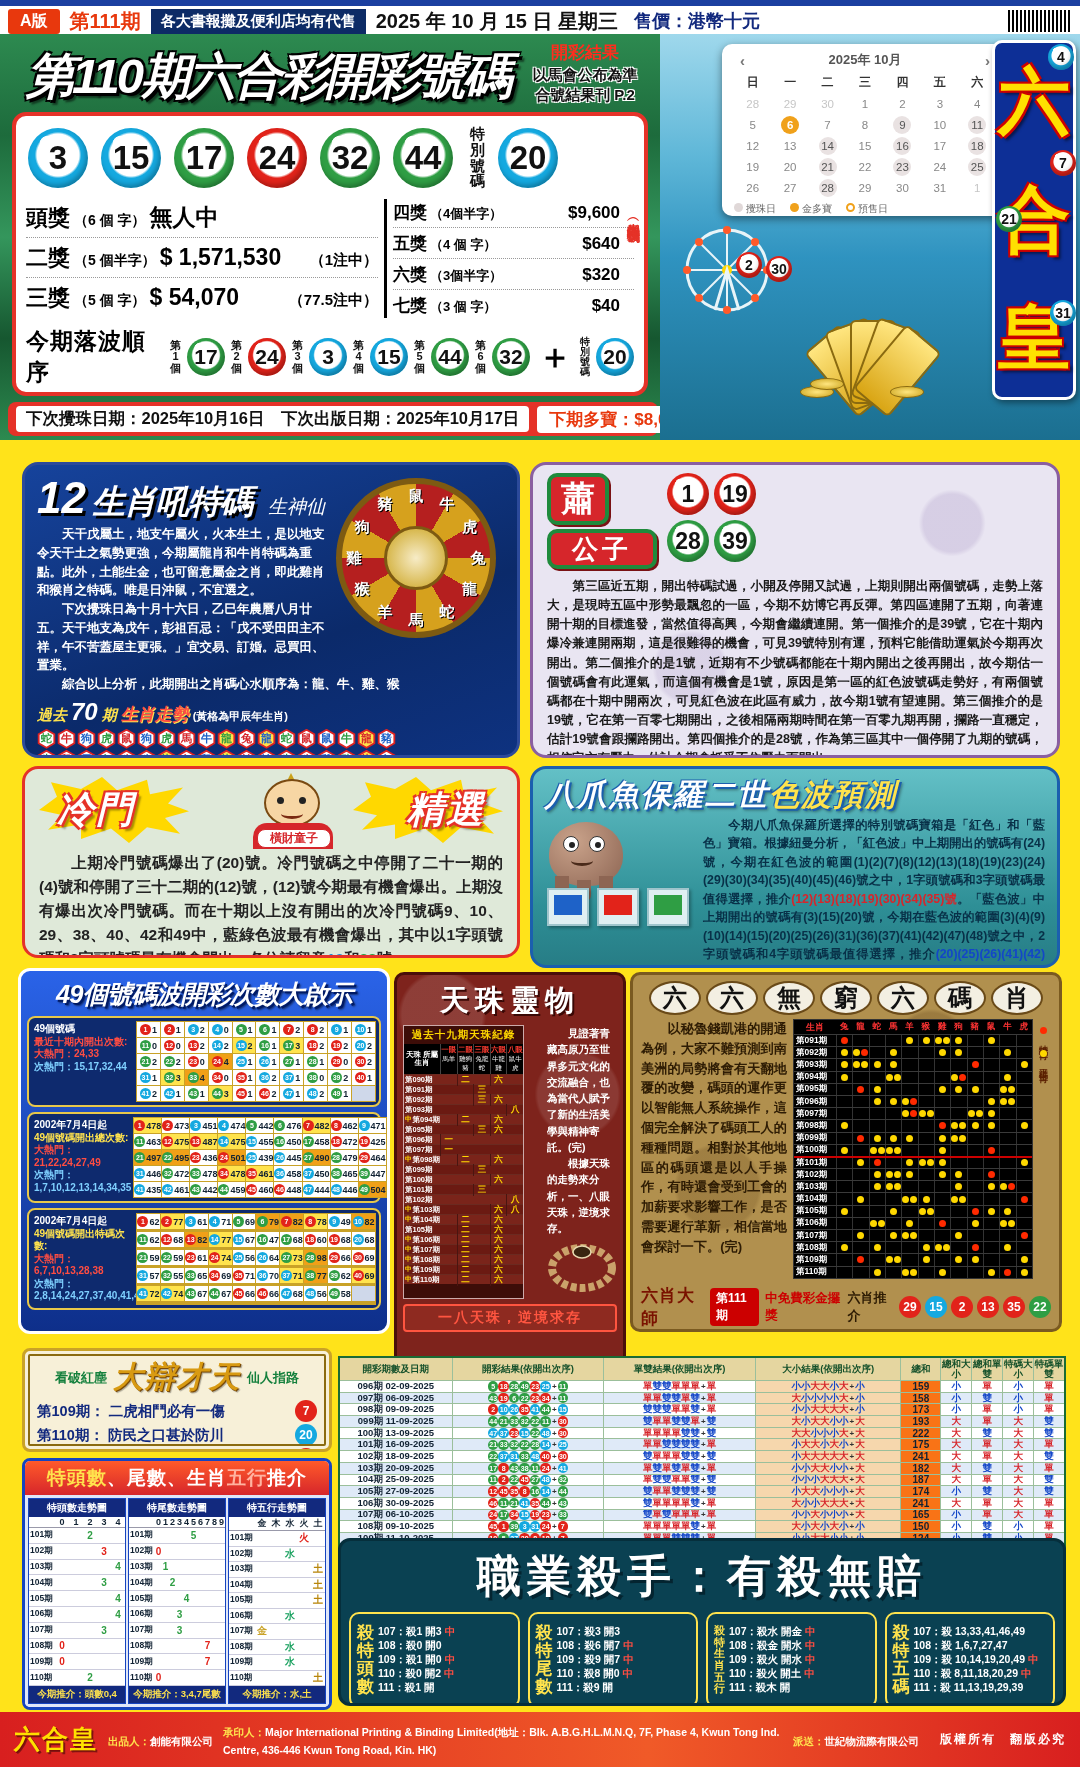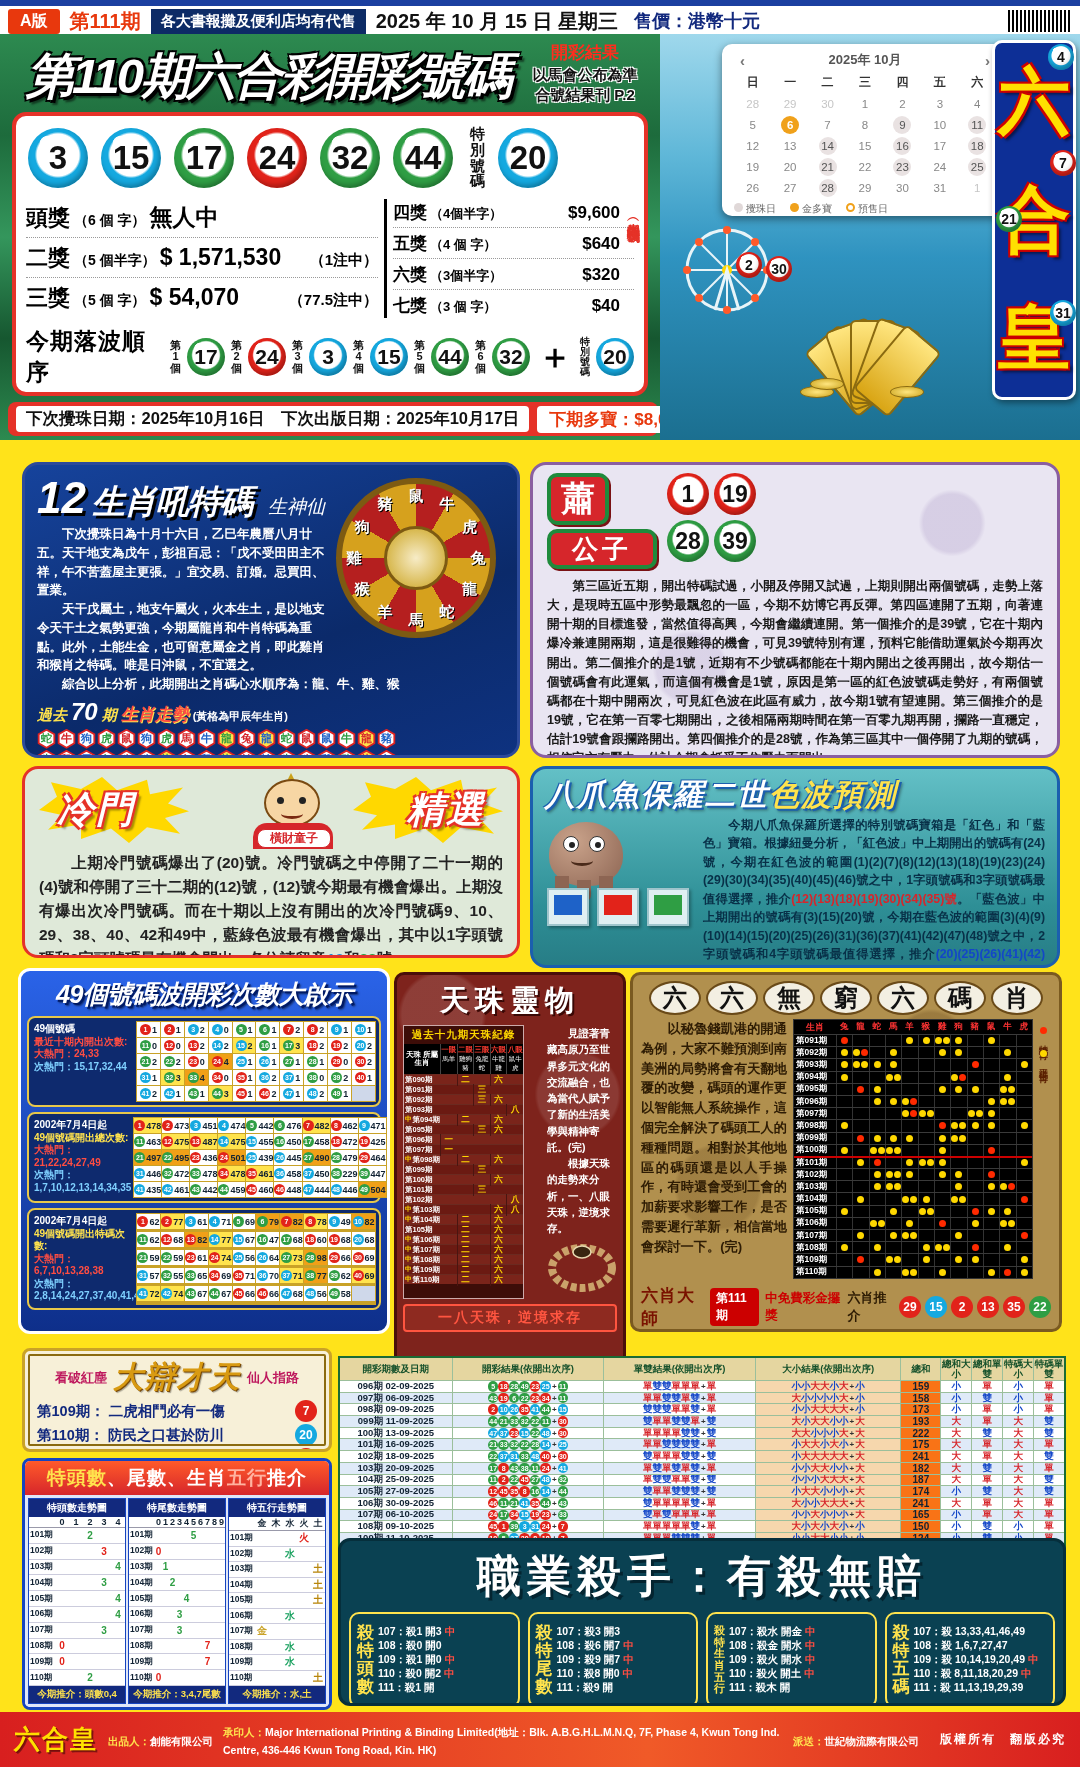--- a/index.html
+++ b/index.html
@@ -190,21 +190,21 @@
 #s6legend{width:16px;display:flex;flex-direction:column;align-items:center;gap:4px;padding-top:8px;color:#5a1f00;font-weight:bold;font-size:9px}
 #s6legend .vt{writing-mode:vertical-rl;letter-spacing:2px}
 #s6bot{display:flex;align-items:center;gap:6px;margin-top:5px}
 #s6bot .master{color:#7a1200;font-weight:bold;font-size:17px;letter-spacing:1px}
 #s6bot .issue{background:#c00;color:#fff;font-weight:bold;font-size:12px;padding:2px 6px;border-radius:4px}
 #s6bot .win{color:#c00;font-weight:bold;font-size:12.5px}
 #s6bot .rec{color:#2e1c04;font-weight:bold;font-size:13px}
 
 #db{left:22px;top:1348px;width:310px;height:104px;background:#f7f0d8;border:3px solid #c9a227;outline:2px solid #8a6a10;outline-offset:-8px;border-radius:8px;padding:6px 12px 4px}
 #dbhead{display:flex;align-items:center;justify-content:center;gap:6px}
-#dbhead .pre,#dbhead .post{color:#be185d;font-weight:bold;font-size:13px}
+#dbhead .pre,#dbhead .post{color:#15803d;font-weight:bold;font-size:13px}
 #dbhead .big{color:#d89a12;font-weight:bold;font-size:30px;font-style:italic;letter-spacing:2px;text-shadow:1px 1px 0 #7a4a08,2px 2px 1px rgba(0,0,0,.3)}
 .dbline{display:flex;align-items:center;gap:4px;font-weight:bold;color:#12297e;font-size:14.5px;margin-top:2px}
 .dbline .bb{margin-left:auto}
 
 #t5{left:22px;top:1458px;width:310px;height:252px;background:#fff;border:3px solid #1544c0;border-radius:8px;overflow:hidden}
 #t5head{background:linear-gradient(180deg,#ff5a2a,#d6262b);padding:4px 6px;text-align:center;font-weight:bold;font-size:19px;letter-spacing:1px}
 #t5head .y{color:#ffe34d}#t5head .w{color:#fff}#t5head .r{color:#ffb3a0}
 #t5wrap{display:flex;gap:2px;padding:3px;background:#dfe6f8;height:calc(100% - 34px)}
 .t5t{background:#fff;border:1px solid #1544c0;flex:1;display:flex;flex-direction:column;font-size:9px}
 .t5name{background:#12297e;color:#fff;font-weight:bold;text-align:center;font-size:10px;padding:2px 0}
@@ -566,22 +566,22 @@
           <div class="wchar" style="transform: rotate(300deg) translateY(-62px) rotate(-300deg);">狗</div>
           <div class="wchar" style="transform: rotate(330deg) translateY(-62px) rotate(-330deg);">豬</div>
         </div>
       </div>
     <div id="ztitle">
       <span class="znum">12</span>
       <span class="ztxt">生肖吼特碼</span>
       <span class="zauth">生神仙</span>
     </div>
     <div id="zbody">
+      <p>　　天干戊屬土，地支午屬火，火本生土，是以地支令天干土之氣勢更強，今期屬龍肖和牛肖特碼為重點。此外，土能生金，也可留意屬金之肖，即此雞肖和猴肖之特碼。唯是日沖鼠，不宜選之。</p>
       <p>　　下次攪珠日為十月十六日，乙巳年農曆八月廿五。天干地支為戊午，彭祖百忌：「戊不受田田主不祥，午不苦蓋屋主更張。」宜交易、訂婚。忌買田、置業。</p>
-      <p>　　天干戊屬土，地支午屬火，火本生土，是以地支令天干土之氣勢更強，今期屬龍肖和牛肖特碼為重點。此外，土能生金，也可留意屬金之肖，即此雞肖和猴肖之特碼。唯是日沖鼠，不宜選之。</p>
       <p>　　綜合以上分析，此期開出之肖碼心水順序為：龍、牛、雞、猴</p>
     </div>
     <div id="ztrendlab">
       <span class="a">過去</span>
       <span class="b">70</span>
       <span class="a">期</span>
       <span class="c">生肖走勢</span>
       <span class="d">(黃格為甲辰年生肖)</span>
     </div>
     <div id="zchips">
@@ -1121,21 +1121,21 @@
             <div class="t49cell">
               <div class="mball" style="--c: #15a9e0; width: 11px; height: 11px; font-size: 7px;">36</div>
               <span>458</span>
             </div>
             <div class="t49cell">
               <div class="mball" style="--c: #15a9e0; width: 11px; height: 11px; font-size: 7px;">37</div>
               <span>450</span>
             </div>
             <div class="t49cell">
               <div class="mball" style="--c: #2f9e44; width: 11px; height: 11px; font-size: 7px;">38</div>
-              <span>229</span>
+              <span>465</span>
             </div>
             <div class="t49cell">
               <div class="mball" style="--c: #2f9e44; width: 11px; height: 11px; font-size: 7px;">39</div>
               <span>447</span>
             </div>
             <div class="t49cell">
               <div class="mball" style="--c: #e2231a; width: 11px; height: 11px; font-size: 7px;">40</div>
             </div>
             <div class="t49cell">
               <div class="mball" style="--c: #15a9e0; width: 11px; height: 11px; font-size: 7px;">41</div>

